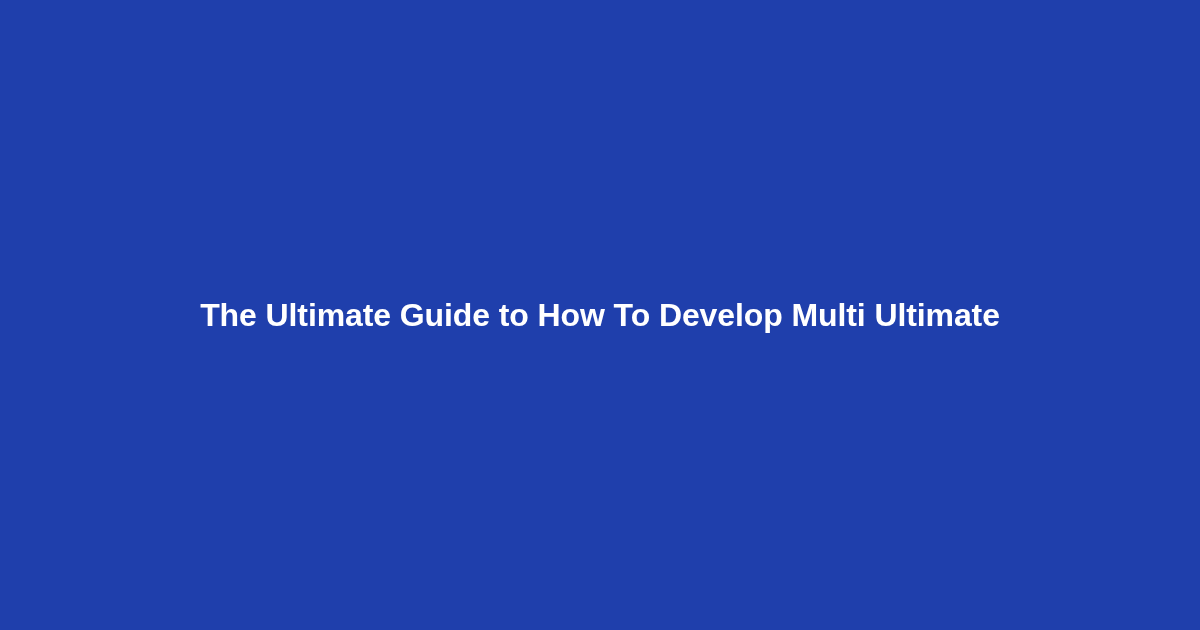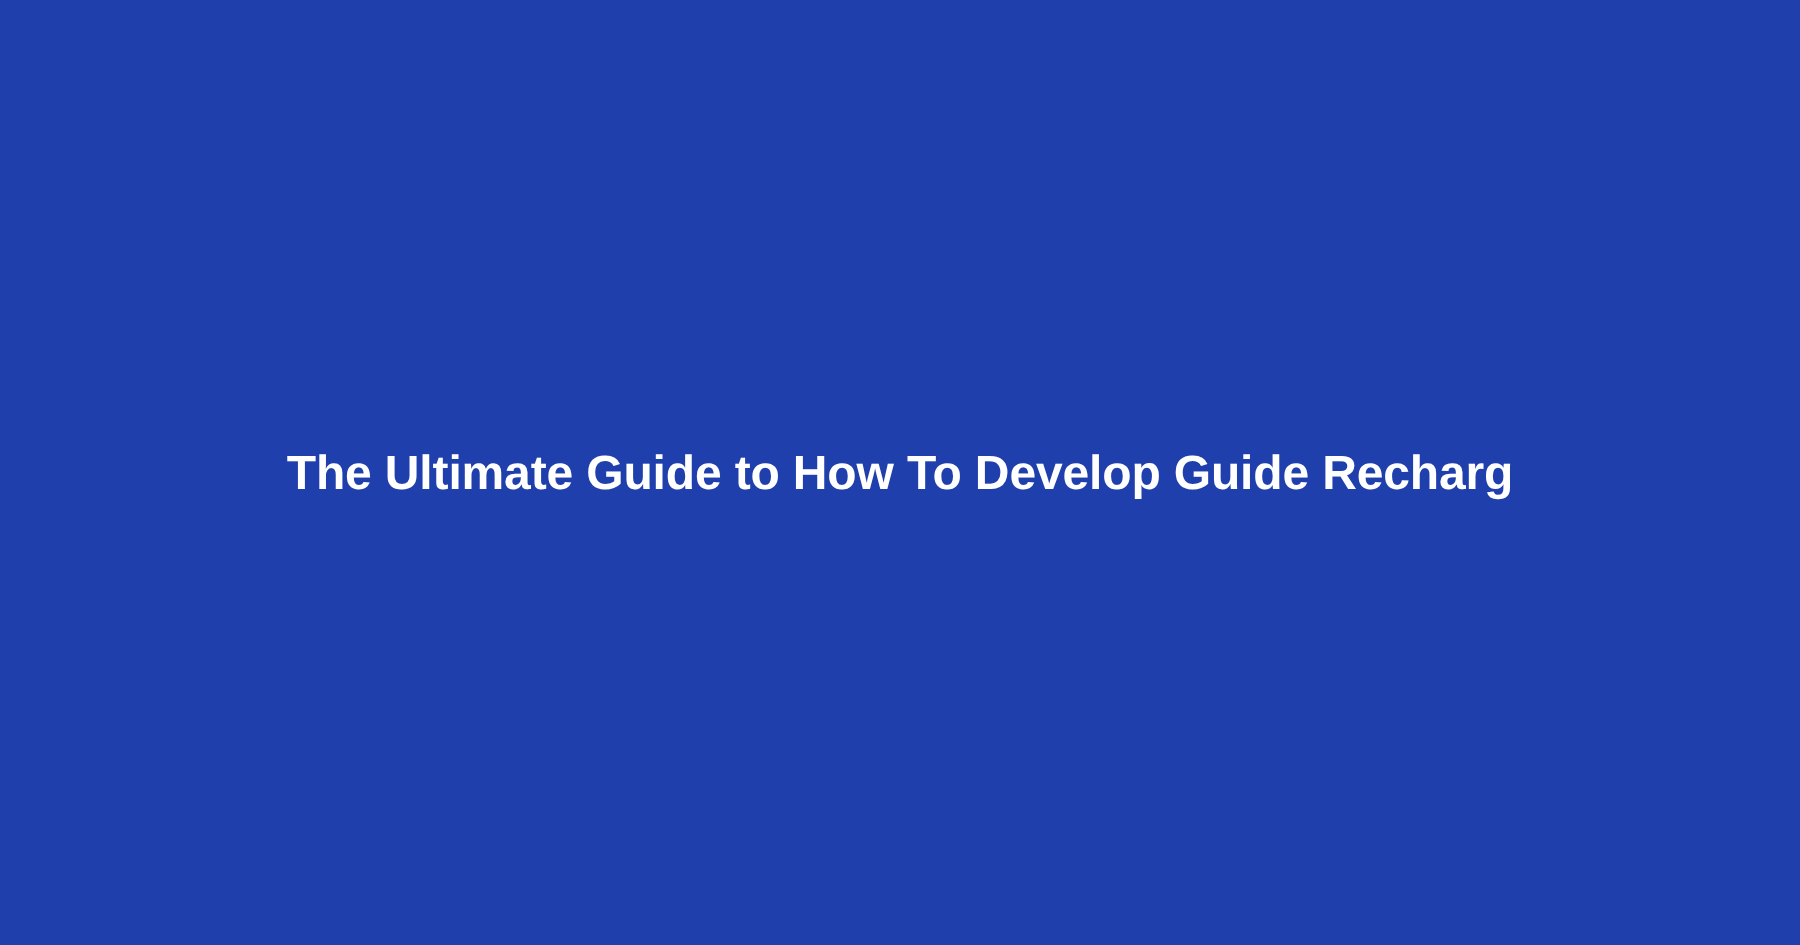--- a/index.html
+++ b/index.html
@@ -50,15 +50,15 @@
     white-space: nowrap;
     max-width: 100%;
     overflow: hidden;
   }
 </style>
 </head>
 <body>
 
 <div class="og-card">
   <div class="og-card__inner">
-    <h1 class="og-card__title">The Ultimate Guide to How To Develop Guide Recharg</h1>
+    <h1 class="og-card__title">The Ultimate Guide to How To Develop Multi Ultimate</h1>
   </div>
 </div>
 
 </body></html>

